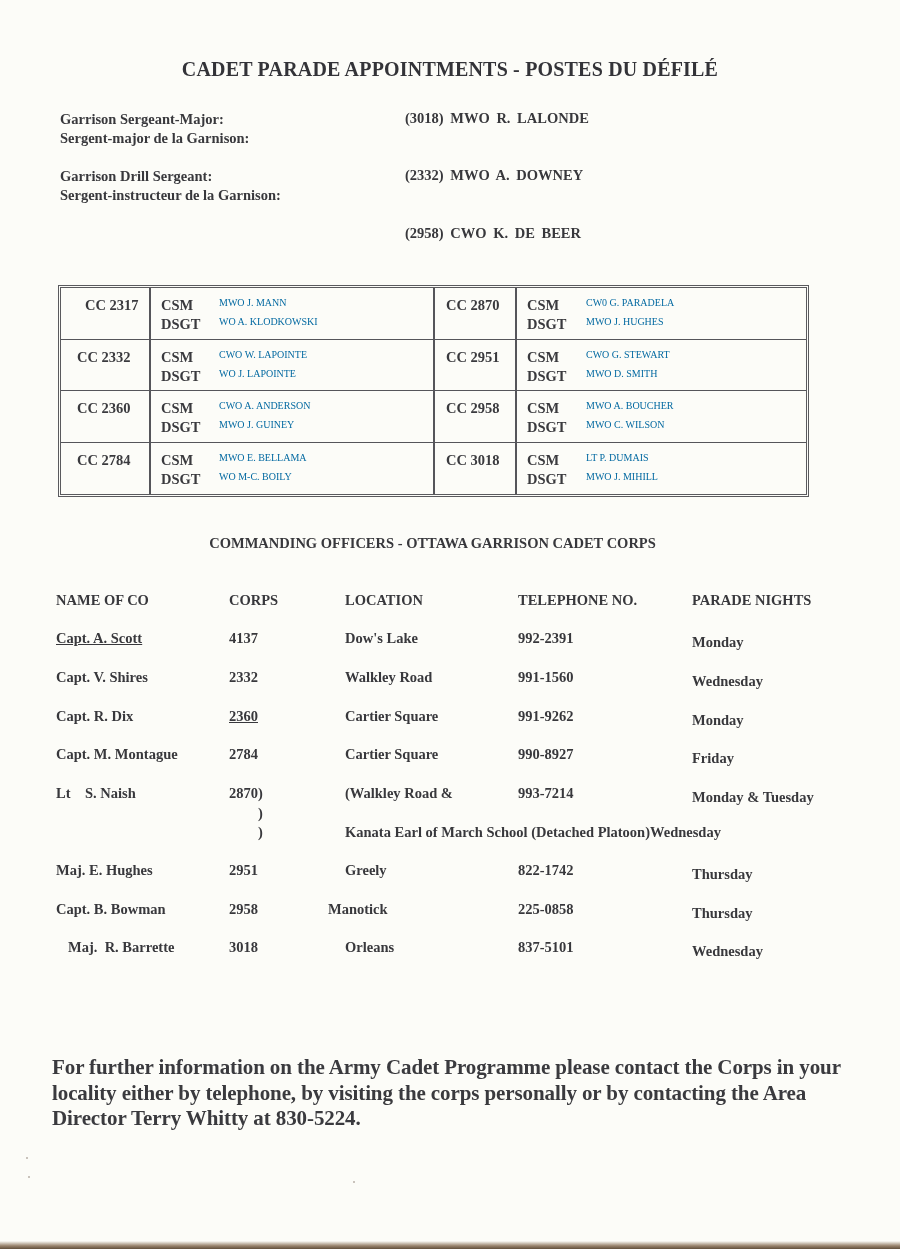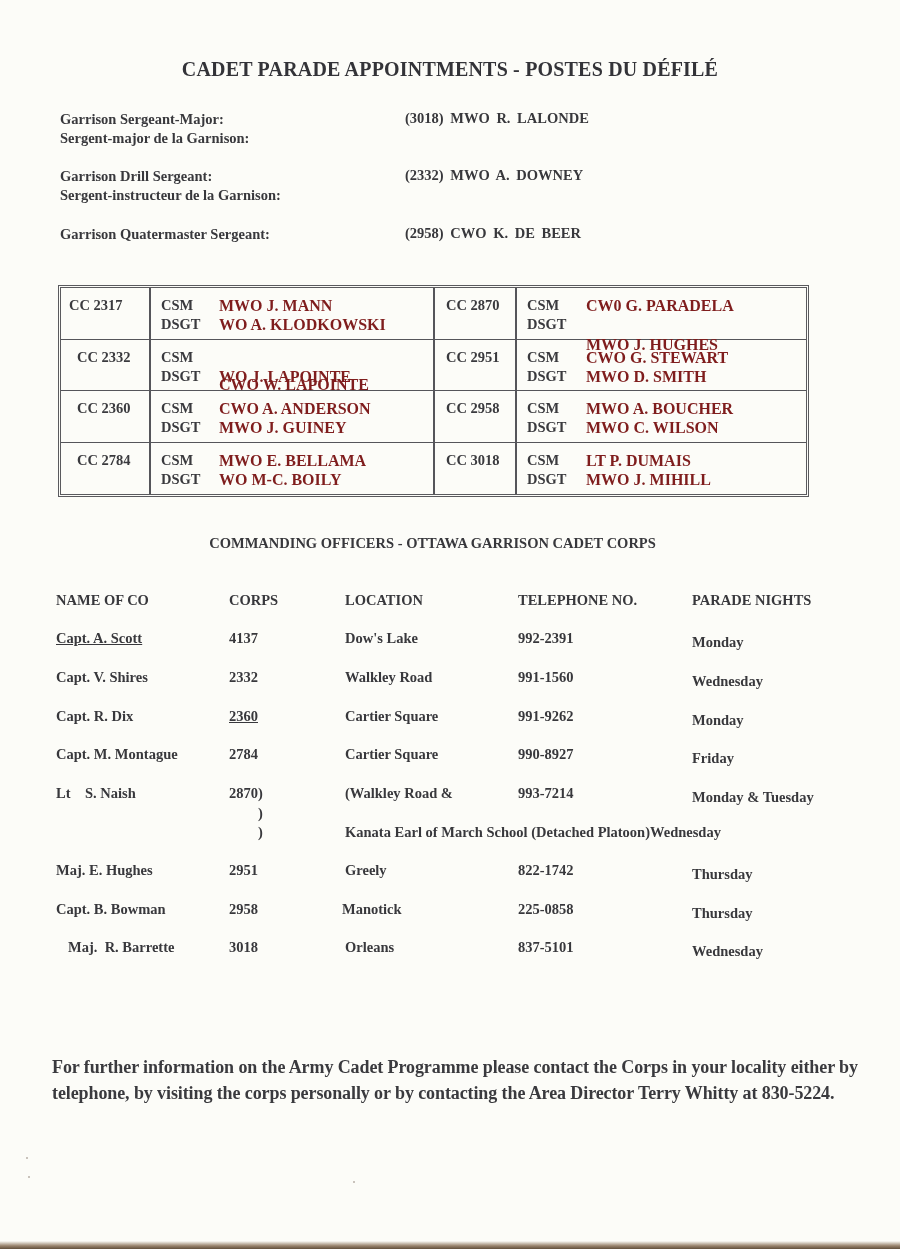--- a/index.html
+++ b/index.html
@@ -22,32 +22,32 @@
     .grid-wrap {
       left: 58px; top: 285px; width: 751px; height: 212px;
       border: 3px double #5a5a5e; background: #fcfcf8;
     }
     .grid-inner { position: relative; width: 100%; height: 100%; }
     .grid-row { position: absolute; left: 0; width: 100%; height: 51.5px; border-bottom: 1.5px solid #55555a; }
     .grid-row:last-child { border-bottom: none; }
     .vline { position: absolute; top: 0; bottom: 0; width: 1.5px; background: #55555a; }
     .cell-cc { position: absolute; top: 9px; font-size: 14.5px; font-weight: bold; color: #3a3a3e; }
     .cell-role { position: absolute; font-size: 14.5px; font-weight: bold; color: #3a3a3e; }
-    .cell-name { position: absolute; font-size: 16px; font-weight: bold; color: #7f1d1d; }
+    .cell-name { position: absolute; font-size: 10px; font-weight: normal; color: #0369a1; }
 
     .co-title {
       left: 0; width: 865px; top: 535px; text-align: center;
       font-size: 14.5px; font-weight: bold; color: #38383c;
     }
     .co-hdr { position: absolute; font-size: 14.5px; font-weight: bold; color: #38383c; top: 592px; }
     .co-cell { position: absolute; font-size: 14.5px; font-weight: bold; color: #38383c; white-space: nowrap; }
 
     .footer-text {
       left: 52px; top: 1055px; width: 830px;
-      font-size: 18px; font-weight: bold; line-height: 25.5px; color: #3a3a3e;
+      font-size: 21px; font-weight: bold; line-height: 25.5px; color: #3a3a3e;
       letter-spacing: -0.1px;
     }
     .bottom-shadow {
       left: 0; bottom: 0; width: 900px; height: 8px;
       background: linear-gradient(to bottom, rgba(120,90,60,0) 0%, rgba(110,80,50,0.7) 60%, rgba(80,60,40,0.9) 100%);
     }
     .speck { position: absolute; width: 2px; height: 2px; background: #b8b0a8; border-radius: 1px; }
   </style>
 </head>
 <body>
@@ -69,50 +69,49 @@
     <div>Garrison Drill Sergeant:</div>
     <div>Sergent-instructeur de la Garnison:</div>
   </div>
   <div class="abs appt-value" style="top:167px;">
     <span>(2332)</span>
     <span>MWO</span>
     <span>A. DOWNEY</span>
   </div>
 
   <div class="abs appt-label" style="top:225px;">
-    <div>Garrison Quatermaster Sergeant:</div>
   </div>
   <div class="abs appt-value" style="top:225px;">
     <span>(2958)</span>
     <span>CWO</span>
     <span>K. DE BEER</span>
   </div>
 </div>
 
 <div class="abs grid-wrap">
   <div class="grid-inner" id="grid-inner">
     <div class="vline" style="left:88px;"></div>
     <div class="vline" style="left:372px;"></div>
     <div class="vline" style="left:454px;"></div>
   <div class="grid-row" style="top: 0px;">
-        <div class="cell-cc" style="left: 8px; top: 9px;">CC 2317</div>
+        <div class="cell-cc" style="left: 24px; top: 9px;">CC 2317</div>
         <div class="cell-role" style="left: 100px; top: 9px;">CSM</div>
         <div class="cell-name" style="left: 158px; top: 9px;">MWO J. MANN</div>
         <div class="cell-role" style="left: 100px; top: 28px;">DSGT</div>
         <div class="cell-name" style="left: 158px; top: 28px;">WO A. KLODKOWSKI</div>
         <div class="cell-cc" style="left: 385px; top: 9px;">CC 2870</div>
         <div class="cell-role" style="left: 466px; top: 9px;">CSM</div>
         <div class="cell-name" style="left: 525px; top: 9px;">CW0 G. PARADELA</div>
         <div class="cell-role" style="left: 466px; top: 28px;">DSGT</div>
-        <div class="cell-name" style="left: 525px; top: 28px; margin-top: 20px;">MWO J. HUGHES</div>
+        <div class="cell-name" style="left: 525px; top: 28px;">MWO J. HUGHES</div>
       </div>
       <div class="grid-row" style="top: 51.5px;">
         <div class="cell-cc" style="left: 16px; top: 9px;">CC 2332</div>
         <div class="cell-role" style="left: 100px; top: 9px;">CSM</div>
-        <div class="cell-name" style="left: 158px; top: 9px; margin-top: 27px;">CWO W. LAPOINTE</div>
+        <div class="cell-name" style="left: 158px; top: 9px;">CWO W. LAPOINTE</div>
         <div class="cell-role" style="left: 100px; top: 28px;">DSGT</div>
         <div class="cell-name" style="left: 158px; top: 28px;">WO J. LAPOINTE</div>
         <div class="cell-cc" style="left: 385px; top: 9px;">CC 2951</div>
         <div class="cell-role" style="left: 466px; top: 9px;">CSM</div>
         <div class="cell-name" style="left: 525px; top: 9px;">CWO G. STEWART</div>
         <div class="cell-role" style="left: 466px; top: 28px;">DSGT</div>
         <div class="cell-name" style="left: 525px; top: 28px;">MWO D. SMITH</div>
       </div>
       <div class="grid-row" style="top: 103px;">
         <div class="cell-cc" style="left: 16px; top: 9px;">CC 2360</div>
@@ -176,21 +175,21 @@
     <div class="co-cell" style="left: 258px; top: 805px;">)</div>
     <div class="co-cell" style="left: 258px; top: 824px;">)</div>
     <div class="co-cell" style="left: 345px; top: 824px;">Kanata Earl of March School (Detached Platoon)Wednesday</div>
     <div class="co-cell" style="left: 56px; top: 862px; white-space: pre;">Maj. E. Hughes</div>
     <div class="co-cell" style="left: 229px; top: 862px;">2951</div>
     <div class="co-cell" style="left: 345px; top: 862px;">Greely</div>
     <div class="co-cell" style="left: 518px; top: 862px;">822-1742</div>
     <div class="co-cell" style="left: 692px; top: 866px;">Thursday</div>
     <div class="co-cell" style="left: 56px; top: 901px; white-space: pre;">Capt. B. Bowman</div>
     <div class="co-cell" style="left: 229px; top: 901px;">2958</div>
-    <div class="co-cell" style="left: 342px; top: 901px; text-align: right;">Manotick</div>
+    <div class="co-cell" style="left: 328px; top: 901px; text-align: right;">Manotick</div>
     <div class="co-cell" style="left: 518px; top: 901px;">225-0858</div>
     <div class="co-cell" style="left: 692px; top: 905px;">Thursday</div>
     <div class="co-cell" style="left: 56px; top: 939px; white-space: pre; margin-left: 12px;">Maj.  R. Barrette</div>
     <div class="co-cell" style="left: 229px; top: 939px;">3018</div>
     <div class="co-cell" style="left: 345px; top: 939px;">Orleans</div>
     <div class="co-cell" style="left: 518px; top: 939px;">837-5101</div>
     <div class="co-cell" style="left: 692px; top: 943px;">Wednesday</div>
   </div>
 
 <div class="abs footer-text">For further information on the Army Cadet Programme please contact the Corps in your locality either by telephone, by visiting the corps personally or by contacting the Area Director Terry Whitty at 830-5224.</div>

